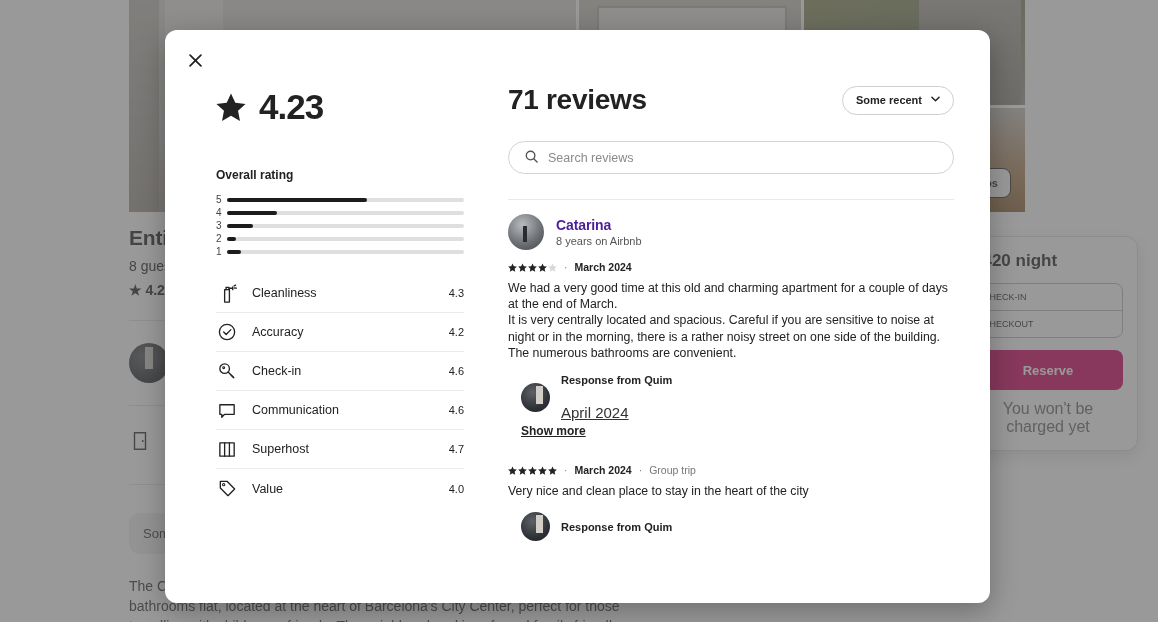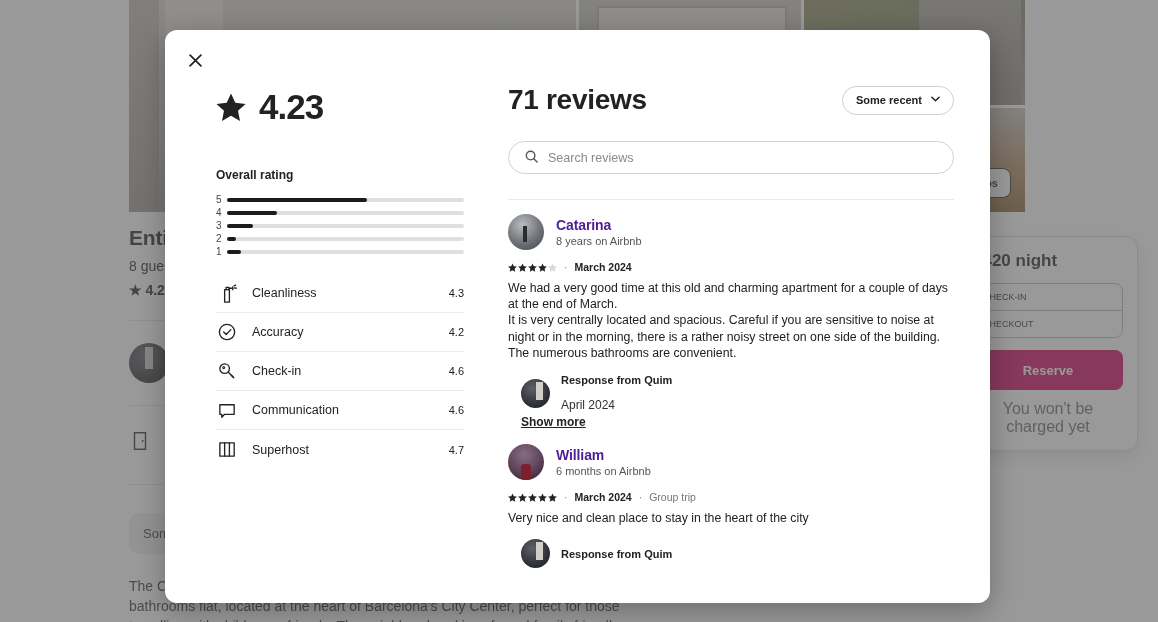--- a/index.html
+++ b/index.html
@@ -180,21 +180,21 @@
   .rev-date { font-size: 10.5px; font-weight: bold; color: #222; }
   .rev-dot { font-size: 10.5px; color: #888; }
   .rev-trip { font-size: 10.5px; color: #777; }
 
   .rev-text { margin-top: 7px; font-size: 12.3px; line-height: 16.2px; color: #222; }
 
   .response { margin-top: 13px; margin-left: 13px; }
   .resp-head { display: flex; align-items: center; gap: 11px; }
   .resp-av { width: 29px; height: 29px; border-radius: 50%; flex: none; overflow: hidden; position: relative; }
   .resp-name { font-size: 11px; font-weight: bold; color: #222; }
-  .resp-date { font-size: 12px; color: #333; margin-top: 12px; }
+  .resp-date { font-size: 15px; color: #333; margin-top: 18px; text-decoration: underline; }
   .resp-text { margin-top: 8px; font-size: 12.3px; line-height: 16.2px; color: #222; }
   .show-more {
     display: inline-block; margin-top: 1px;
     font-size: 12px; font-weight: bold; color: #222;
     text-decoration: underline; cursor: pointer;
   }
 </style>
 </head>
 <body>
 
@@ -384,20 +384,30 @@
           </div>
           <div class="cat-row">
             <span class="cat-icon">
               <svg viewBox="0 0 22 22" stroke-linecap="round" stroke-linejoin="round">
                 <path d="M3 4h15v14H3z"></path>
                 <path d="M8 4v14M13 4v14"></path>
               </svg>
             </span>
             <span class="cat-name">Superhost</span>
             <span class="cat-score">4.7</span>
+          </div>
+          <div class="cat-row">
+            <span class="cat-icon">
+              <svg viewBox="0 0 22 22" stroke-linecap="round" stroke-linejoin="round">
+                <path d="M3.5 3.5h7l8 8-7 7-8-8z"></path>
+                <circle cx="7" cy="7" r="1.2" stroke-width="1.1"></circle>
+              </svg>
+            </span>
+            <span class="cat-name">Value</span>
+            <span class="cat-score">4.0</span>
           </div>
         </div>
     </div>
 
     <div class="right-col">
 
       <div class="rev-head">
         <div class="rev-count">71 reviews</div>
         <div class="sort-pill">
           <span>Some recent</span>
@@ -457,27 +467,20 @@
             </div>
             <div class="response"><div class="resp-head">
                 <div class="resp-av av-host"></div>
                 <div>
                   <div class="resp-name">Response from Quim</div>
                   <div class="resp-date">April 2024</div>
                 </div>
               </div><span class="show-more">Show more</span></div>
           </div>
           <div class="review">
-            <div class="rev-user">
-              <div class="rev-av av-william"></div>
-              <div>
-                <div class="rev-name">William</div>
-                <div class="rev-meta">6 months on Airbnb</div>
-              </div>
-            </div>
             <div class="rev-stars">
               <span class="stars">
                 <svg viewBox="0 0 32 32" fill="#222">
                   <path d="M16 1.5l4.6 9.9 10.9 1.3-8 7.4 2.1 10.7L16 25.4 6.4 30.8l2.1-10.7-8-7.4 10.9-1.3z"></path>
                 </svg>
                 <svg viewBox="0 0 32 32" fill="#222">
                   <path d="M16 1.5l4.6 9.9 10.9 1.3-8 7.4 2.1 10.7L16 25.4 6.4 30.8l2.1-10.7-8-7.4 10.9-1.3z"></path>
                 </svg>
                 <svg viewBox="0 0 32 32" fill="#222">
                   <path d="M16 1.5l4.6 9.9 10.9 1.3-8 7.4 2.1 10.7L16 25.4 6.4 30.8l2.1-10.7-8-7.4 10.9-1.3z"></path>

